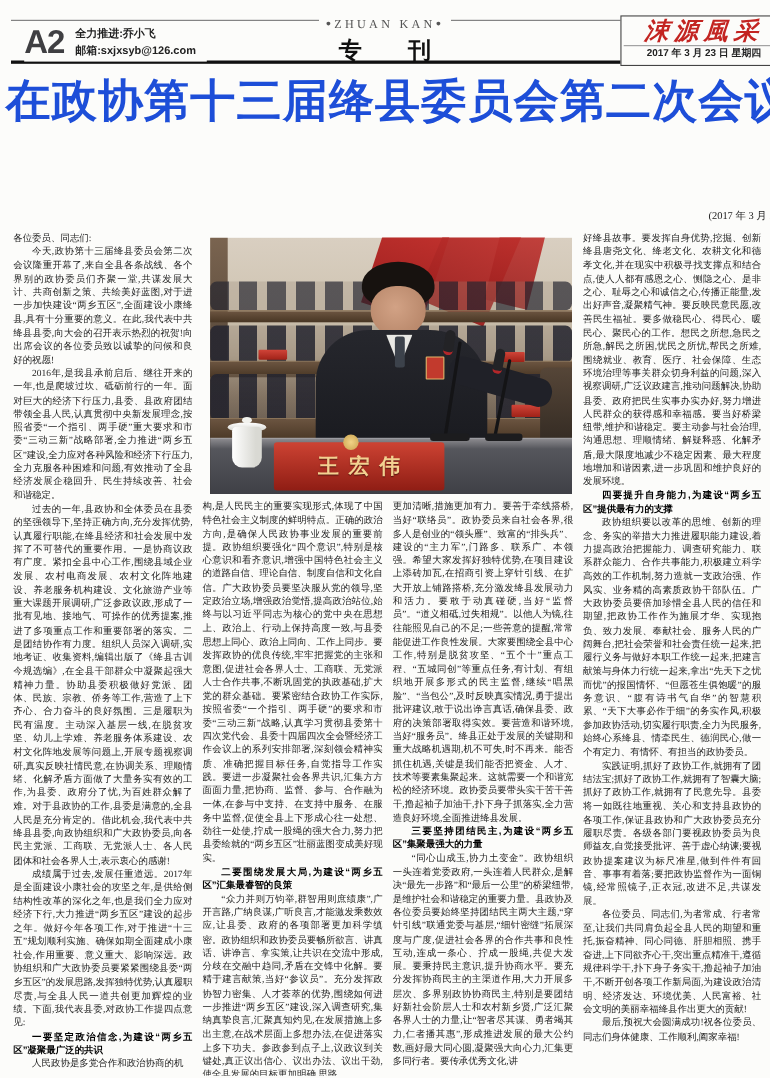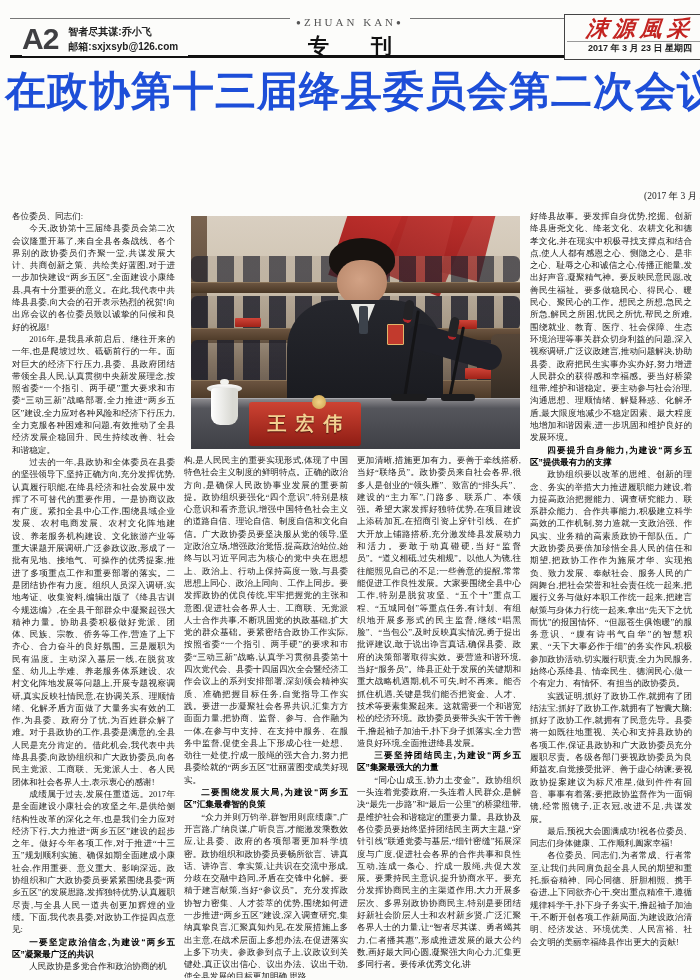--- a/index.html
+++ b/index.html
@@ -71,37 +71,37 @@
   .mic-base{background:#1c1c1e;border-radius:3px;top:178px;height:7px;}
   .mb1{left:200px;width:36px;} .mb2{left:250px;width:34px;}
   .mic-stem{width:3px;background:#141416;border-radius:2px;}
   .ms1{left:219px;top:94px;height:88px;transform:rotate(9deg);}
   .ms2{left:264px;top:110px;height:74px;transform:rotate(11deg);}
   .mic-head{width:9px;height:20px;background:#232326;border-radius:5px;border-bottom:3px solid #b3272a;}
   .mh1{left:213px;top:84px;transform:rotate(9deg);} .mh2{left:258px;top:101px;transform:rotate(11deg);}
   .cup{left:20px;top:172px;width:27px;height:37px;background:linear-gradient(90deg,#ffffff,#d9d9d3 80%);border-radius:4px 4px 9px 9px;}
   .cup-lid{left:16px;top:168px;width:35px;height:9px;background:linear-gradient(180deg,#ffffff,#cfcfc9);border-radius:50%;}
   .cup-knob{left:29px;top:163px;width:9px;height:6px;background:#f2f2ee;border-radius:50%;}
-  .plate{left:58px;top:186px;width:112px;height:44px;background:linear-gradient(180deg,#cd4333,#8f1d14);border-radius:3px;
+  .plate{left:58px;top:186px;width:155px;height:44px;background:linear-gradient(180deg,#cd4333,#8f1d14);border-radius:3px;
          display:flex;align-items:center;justify-content:center;}
   .plate-emblem{left:63px;top:-7px;width:14px;height:14px;background:radial-gradient(circle,#f2d387,#caa24e);border-radius:50%;position:absolute;}
   .plate-text{position:static;color:#f3d191;font-size:19px;font-weight:bold;letter-spacing:9px;text-indent:9px;
               font-family:"Liberation Sans","DejaVu Sans",sans-serif;text-shadow:0 1px 1px rgba(0,0,0,.5);}
   .chair-r{left:300px;top:118px;width:29px;height:66px;background:linear-gradient(180deg,#564638,#352c24);border-radius:6px 0 0 0;}
 </style>
 </head>
 <body>
 
 <div class="page">
 
   <div class="rule-thin"></div>
   <div class="hdr-left">
     <span class="page-code">A2</span>
     <div class="editor-box">
-      <div>智者尽其谋:乔小飞</div>
+      <div>全力推进:乔小飞</div>
       <div>邮箱:sxjxsyb@126.com</div>
     </div>
   </div>
   <div class="hdr-center">
     <span class="latin-line"><span class="bullet">●</span><span>ZHUAN KAN</span><span class="bullet">●</span></span>
     <div class="section-cn">专　　刊</div>
   </div>
   <div class="masthead-box">
     <div class="masthead">涑源風采</div>
     <div class="masthead-date">2017 年 3 月 23 日 星期四</div>
@@ -130,22 +130,22 @@
   <div class="col col3">
       <p class="cont">更加清晰,措施更加有力。要善于牵线搭桥,当好“联络员”。政协委员来自社会各界,很多人是创业的“领头雁”、致富的“排头兵”、建设的“主力军”,门路多、联系广、本领强。希望大家发挥好独特优势,在项目建设上添砖加瓦,在招商引资上穿针引线、在扩大开放上铺路搭桥,充分激发绛县发展动力和活力。要敢于动真碰硬,当好“监督员”。“道义相砥,过失相规”。以他人为镜,往往能照见自己的不足;一些善意的提醒,常常能促进工作良性发展。大家要围绕全县中心工作,特别是脱贫攻坚、“五个十”重点工程、“五城同创”等重点任务,有计划、有组织地开展多形式的民主监督,继续“唱黑脸”、“当包公”,及时反映真实情况,勇于提出批评建议,敢于说出诤言真话,确保县委、政府的决策部署取得实效。要营造和谐环境,当好“服务员”。绛县正处于发展的关键期和重大战略机遇期,机不可失,时不再来。能否抓住机遇,关键是我们能否把资金、人才、技术等要素集聚起来。这就需要一个和谐宽松的经济环境。政协委员要带头实干苦干善干,撸起袖子加油干,扑下身子抓落实,全力营造良好环境,全面推进绛县发展。</p>
       <p class="h">三要坚持团结民主,为建设“两乡五区”集聚最强大的力量</p>
       <p class="p">“同心山成玉,协力土变金”。政协组织一头连着党委政府,一头连着人民群众,是解决“最先一步路”和“最后一公里”的桥梁纽带,是维护社会和谐稳定的重要力量。县政协及各位委员要始终坚持团结民主两大主题,“穿针引线”联通党委与基层,“细针密缝”拓展深度与广度,促进社会各界的合作共事和良性互动,连成一条心、拧成一股绳,共促大发展。要秉持民主意识,提升协商水平。要充分发挥协商民主的主渠道作用,大力开展多层次、多界别政协协商民主,特别是要团结好新社会阶层人士和农村新乡贤,广泛汇聚各界人士的力量,让“智者尽其谋、勇者竭其力,仁者播其惠”,形成推进发展的最大公约数,画好最大同心圆,凝聚强大向心力,汇集更多同行者。要传承优秀文化,讲</p>
     </div>
   <div class="col col4">
       <p class="cont">好绛县故事。要发挥自身优势,挖掘、创新绛县唐尧文化、绛老文化、农耕文化和德孝文化,并在现实中积极寻找支撑点和结合点,使人人都有感恩之心、恻隐之心、是非之心、耻辱之心和诚信之心,传播正能量,发出好声音,凝聚精气神。要反映民意民愿,改善民生福祉。要多做稳民心、得民心、暖民心、聚民心的工作。想民之所想,急民之所急,解民之所困,忧民之所忧,帮民之所难,围绕就业、教育、医疗、社会保障、生态环境治理等事关群众切身利益的问题,深入视察调研,广泛议政建言,推动问题解决,协助县委、政府把民生实事办实办好,努力增进人民群众的获得感和幸福感。要当好桥梁纽带,维护和谐稳定。要主动参与社会治理,沟通思想、理顺情绪、解疑释惑、化解矛盾,最大限度地减少不稳定因素、最大程度地增加和谐因素,进一步巩固和维护良好的发展环境。</p>
       <p class="h">四要提升自身能力,为建设“两乡五区”提供最有力的支撑</p>
       <p class="p">政协组织要以改革的思维、创新的理念、务实的举措大力推进履职能力建设,着力提高政治把握能力、调查研究能力、联系群众能力、合作共事能力,积极建立科学高效的工作机制,努力造就一支政治强、作风实、业务精的高素质政协干部队伍。广大政协委员要倍加珍惜全县人民的信任和期望,把政协工作作为施展才华、实现抱负、致力发展、奉献社会、服务人民的广阔舞台,把社会荣誉和社会责任统一起来,把履行义务与做好本职工作统一起来,把建言献策与身体力行统一起来,拿出“先天下之忧而忧”的报国情怀、“但愿苍生俱饱暖”的服务意识、“腹有诗书气自华”的智慧积累、“天下大事必作于细”的务实作风,积极参加政协活动,切实履行职责,全力为民服务,始终心系绛县、情牵民生、德润民心,做一个有定力、有情怀、有担当的政协委员。</p>
       <p class="p">实践证明,抓好了政协工作,就拥有了团结法宝;抓好了政协工作,就拥有了智囊大脑;抓好了政协工作,就拥有了民意先导。县委将一如既往地重视、关心和支持县政协的各项工作,保证县政协和广大政协委员充分履职尽责。各级各部门要视政协委员为良师益友,自觉接受批评、善于虚心纳谏;要视政协提案建议为标尺准星,做到件件有回音、事事有着落;要把政协监督作为一面铜镜,经常照镜子,正衣冠,改进不足,共谋发展。</p>
+      <p class="p">各位委员、同志们,为者常成、行者常至,让我们共同肩负起全县人民的期望和重托,振奋精神、同心同德、肝胆相照、携手奋进,上下同欲齐心干,突出重点精准干,遵循规律科学干,扑下身子务实干,撸起袖子加油干,不断开创各项工作新局面,为建设政治清明、经济发达、环境优美、人民富裕、社会文明的美丽幸福绛县作出更大的贡献!</p>
       <p class="p">最后,预祝大会圆满成功!祝各位委员、同志们身体健康、工作顺利,阖家幸福!</p>
-      <p class="p">各位委员、同志们,为者常成、行者常至,让我们共同肩负起全县人民的期望和重托,振奋精神、同心同德、肝胆相照、携手奋进,上下同欲齐心干,突出重点精准干,遵循规律科学干,扑下身子务实干,撸起袖子加油干,不断开创各项工作新局面,为建设政治清明、经济发达、环境优美、人民富裕、社会文明的美丽幸福绛县作出更大的贡献!</p>
     </div>
 
   <div class="photo">
     <div class="ph-base"></div>
     <div class="ph-flag f1"></div>
     <div class="ph-flag f2"></div>
     <div class="ph-flag f3"></div>
     <div class="ph-pillar"></div>
     <div class="row rowA"></div>
     <div class="deskband dA"></div>

